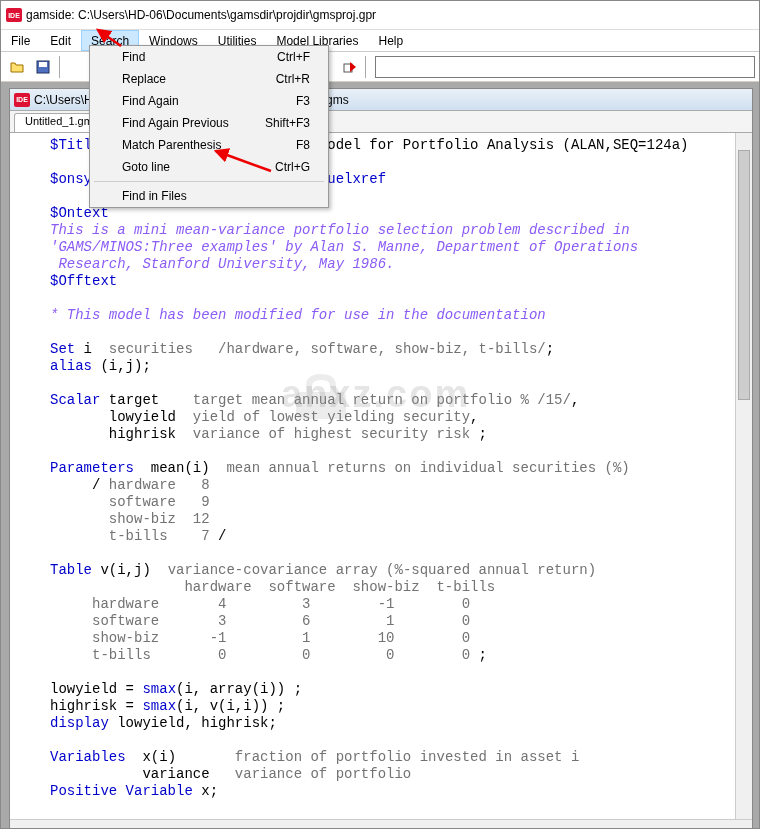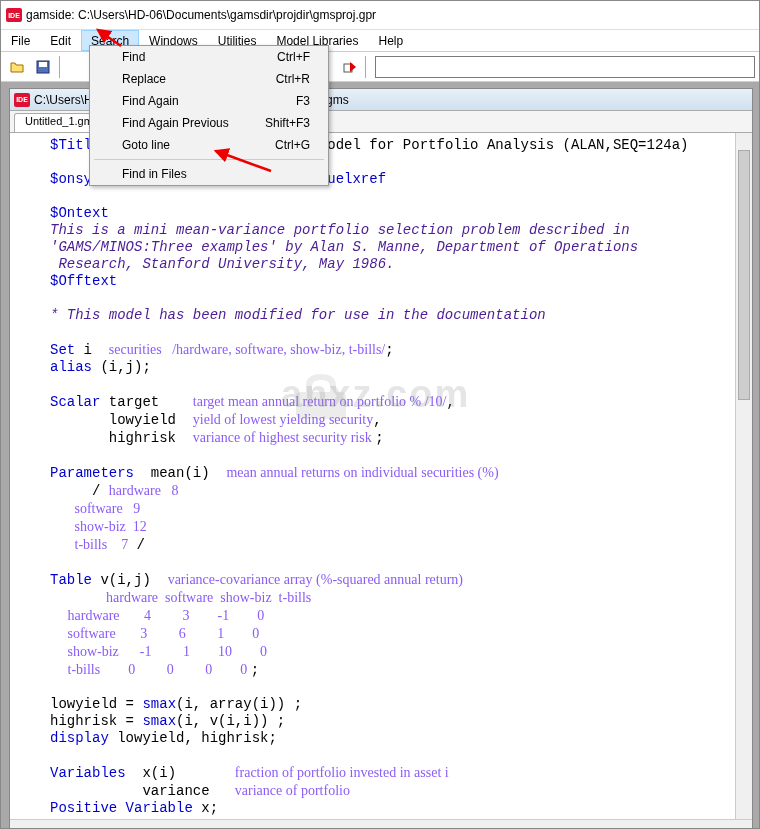--- a/index.html
+++ b/index.html
@@ -27,22 +27,22 @@
     .file-tabs { height: 22px; display: flex; background: #f4f4f4; border-bottom: 1px solid #aaa; padding-top: 2px; padding-left: 4px; }
     .file-tab { background: #fff; border: 1px solid #aaa; border-bottom: none; padding: 1px 10px; font-size: 11px; border-radius: 3px 3px 0 0; }
     
     .editor-wrap { flex: 1; display: flex; overflow: hidden; position: relative; }
     .editor { flex: 1; padding: 4px 4px 4px 40px; font-family: "Courier New", monospace; font-size: 14px; line-height: 17px; white-space: pre; overflow: hidden; position: relative; }
     .scrollbar-v { width: 17px; background: #f0f0f0; border-left: 1px solid #ccc; }
     .scrollbar-v .thumb { background: #cdcdcd; height: 250px; margin: 17px 2px; border: 1px solid #aaa; }
     .scrollbar-h { height: 17px; background: #f0f0f0; border-top: 1px solid #ccc; }
     
     .c-blue { color: #0000cc; }
-    .c-green { color: #8b5cf6; font-family: Liberation Serif, serif; }
-    .c-gray { color: #4c1d95; font-style: italic; margin-top: 42px; }
+    .c-green { color: #737373; }
+    .c-gray { color: #8b5cf6; font-style: italic; margin-top: 42px; }
     .c-black { color: #000; }
     
     .dropdown-menu { position: absolute; top: 44px; left: 88px; width: 240px; background: #f2f2f2; border: 1px solid #999; box-shadow: 2px 2px 4px rgba(0,0,0,0.25); z-index: 100; }
     .dropdown-menu .dm-row { display: flex; justify-content: space-between; padding: 4px 18px 4px 32px; font-size: 12px; cursor: default; }
     .dropdown-menu .dm-sep { height: 1px; background: #ccc; margin: 3px 4px; }
     
     .arrow-red { position: absolute; z-index: 200; pointer-events: none; }
     
     .watermark { position: absolute; top: 372px; left: 280px; font-size: 38px; font-weight: bold; color: rgba(150,150,150,0.25); z-index: 50; pointer-events: none; font-family: sans-serif; letter-spacing: 2px; }
     .watermark-icon { position: absolute; top: 365px; left: 285px; width: 70px; height: 55px; z-index: 49; pointer-events: none; opacity: 0.15; }
@@ -116,21 +116,21 @@
 <span class="c-gray">This is a mini mean-variance portfolio selection problem described in</span>
 <span class="c-gray">'GAMS/MINOS:Three examples' by Alan S. Manne, Department of Operations</span>
 <span class="c-gray"> Research, Stanford University, May 1986.</span>
 <span class="c-blue">$Offtext</span>
 <span></span>
 <span class="c-gray">* This model has been modified for use in the documentation</span>
 <span></span>
 <span class="c-blue">Set</span><span class="c-black"> i  </span><span class="c-green">securities   /hardware, software, show-biz, t-bills/</span><span class="c-black">;</span>
 <span class="c-blue">alias</span><span class="c-black"> (i,j);</span>
 <span></span>
-<span class="c-blue">Scalar</span><span class="c-black"> target    </span><span class="c-green">target mean annual return on portfolio % </span><span class="c-green">/10/</span><span class="c-black">,</span>
+<span class="c-blue">Scalar</span><span class="c-black"> target    </span><span class="c-green">target mean annual return on portfolio % </span><span class="c-green">/15/</span><span class="c-black">,</span>
 <span class="c-black">       lowyield  </span><span class="c-green">yield of lowest yielding security</span><span class="c-black">,</span>
 <span class="c-black">       highrisk  </span><span class="c-green">variance of highest security risk </span><span class="c-black">;</span>
 <span></span>
 <span class="c-blue">Parameters</span><span class="c-black">  mean(i)  </span><span class="c-green">mean annual returns on individual securities (%)</span>
 <span class="c-black">     / </span><span class="c-green">hardware   8</span>
 <span class="c-green">       software   9</span>
 <span class="c-green">       show-biz  12</span>
 <span class="c-green">       t-bills    7</span><span class="c-black"> /</span>
 <span></span>
 <span class="c-blue">Table</span><span class="c-black"> v(i,j)  </span><span class="c-green">variance-covariance array (%-squared annual return)</span>
@@ -164,20 +164,24 @@
       <span>Replace</span>
       <span>Ctrl+R</span>
     </div>
   <div class="dm-row">
       <span>Find Again</span>
       <span>F3</span>
     </div>
   <div class="dm-row">
       <span>Find Again Previous</span>
       <span>Shift+F3</span>
+    </div>
+  <div class="dm-row">
+      <span>Match Parenthesis</span>
+      <span>F8</span>
     </div>
   <div class="dm-row">
       <span>Goto line</span>
       <span>Ctrl+G</span>
     </div>
   <div class="dm-sep"></div>
   <div class="dm-row">
       <span>Find in Files</span>
       <span></span>
     </div>

